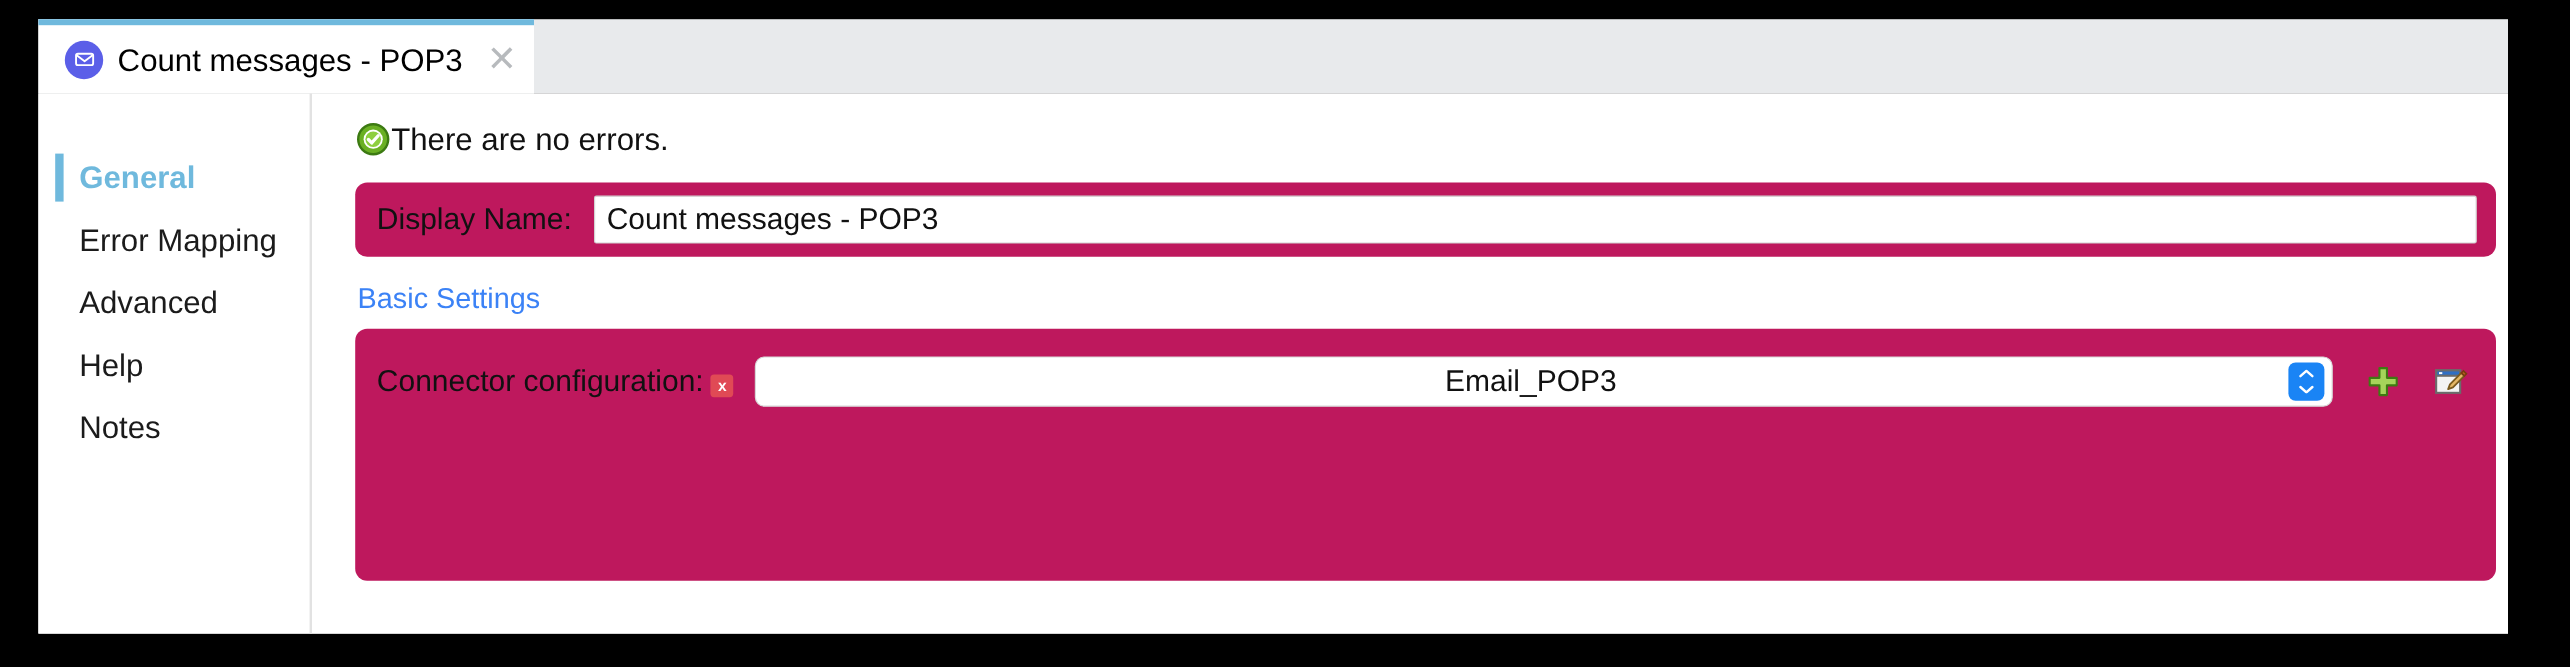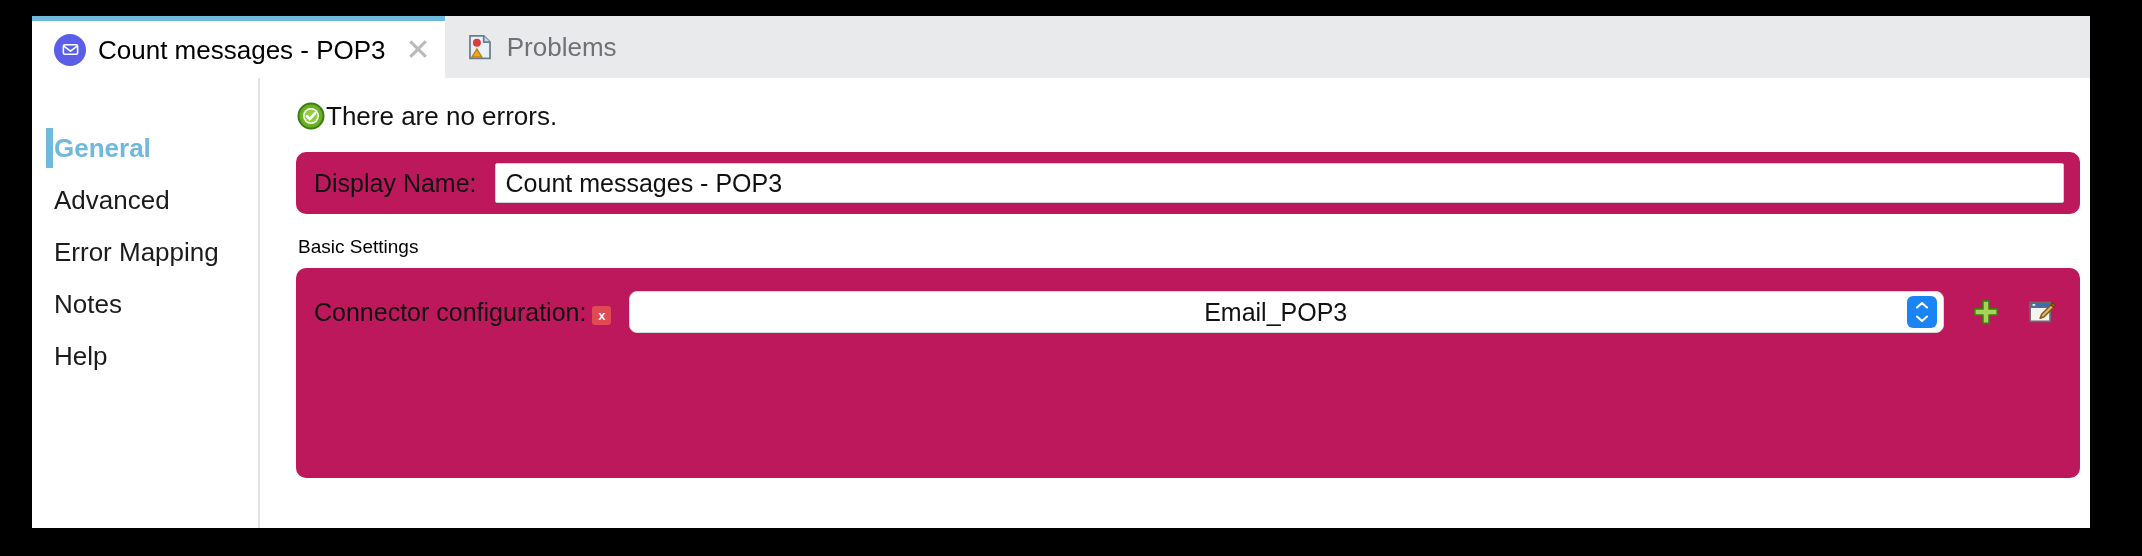--- a/index.html
+++ b/index.html
@@ -92,21 +92,21 @@
     background: #ffffff;
     border-right: 2px solid #e2e2e2;
     padding-top: 44px;
     box-sizing: border-box;
   }
   .side-item {
     position: relative;
     height: 52px;
     display: flex;
     align-items: center;
-    padding-left: 22px;
+    padding-left: 34px;
     font-size: 26px;
     color: #1b1b1b;
     box-sizing: border-box;
   }
   .side-item.selected {
     color: #6fb9dd;
     font-weight: bold;
   }
   .side-item.selected::before {
     content: "";
@@ -166,22 +166,22 @@
     color: #111111;
     padding: 0 10px;
     box-sizing: border-box;
     display: flex;
     align-items: center;
     font-family: "Liberation Sans", sans-serif;
   }
 
   #section-title {
     margin: 22px 0 0 16px;
-    font-size: 19px;
-    color: #000000;
+    font-size: 24px;
+    color: #3b82f6;
   }
 
   #basic-settings-panel {
     margin: 10px 10px 0 14px;
     height: 210px;
     padding: 22px 16px 0 18px;
     display: block;
   }
   #connector-row {
     display: flex;
@@ -263,51 +263,40 @@
         <svg class="icon-svg" width="19" height="19" viewBox="0 0 24 24" aria-hidden="true">
           <rect x="3" y="6" width="18" height="12" rx="2" fill="none" stroke="#ffffff" stroke-width="2"></rect>
           <path d="M4 8l8 6 8-6" fill="none" stroke="#ffffff" stroke-width="2" stroke-linecap="round" stroke-linejoin="round"></path>
         </svg>
       </span>
       <span class="tab-label">Count messages - POP3</span>
       <span class="tab-close">✕</span>
     </div>
 
 
-    <div class="tab">
-      <span>
-        <svg class="icon-svg" width="30" height="30" viewBox="0 0 24 24" aria-hidden="true">
-          <path d="M4 3h11l5 5v13H4z" fill="#e8f0f8" stroke="#6b7c90" stroke-width="1.4"></path>
-          <path d="M15 3v5h5" fill="#c9d9e9" stroke="#6b7c90" stroke-width="1.4"></path>
-          <circle cx="9.5" cy="8.5" r="3.2" fill="#e03b3b"></circle>
-          <path d="M9.5 13.5l4 6.5h-8z" fill="#f0a422" stroke="#b97c10" stroke-width="1"></path>
-        </svg>
-      </span>
-      <span class="tab-label">Problems</span>
-    </div>
 
   </div>
 
   <div id="body-area">
 
     <div id="sidebar">
       <div class="side-item selected">
         <span>General</span>
       </div>
       <div class="side-item">
+        <span>Error Mapping</span>
+      </div>
+      <div class="side-item">
         <span>Advanced</span>
       </div>
       <div class="side-item">
-        <span>Error Mapping</span>
+        <span>Help</span>
       </div>
       <div class="side-item">
         <span>Notes</span>
-      </div>
-      <div class="side-item">
-        <span>Help</span>
       </div>
     </div>
 
     <div id="content">
 
       <div id="status-row">
         <span>
           <svg class="icon-svg" width="30" height="30" viewBox="0 0 24 24" aria-hidden="true">
             <circle cx="12" cy="12" r="10" fill="#6ab023" stroke="#3c7a12" stroke-width="1.6"></circle>
             <circle cx="12" cy="12" r="6.4" fill="#ffffff"></circle>

